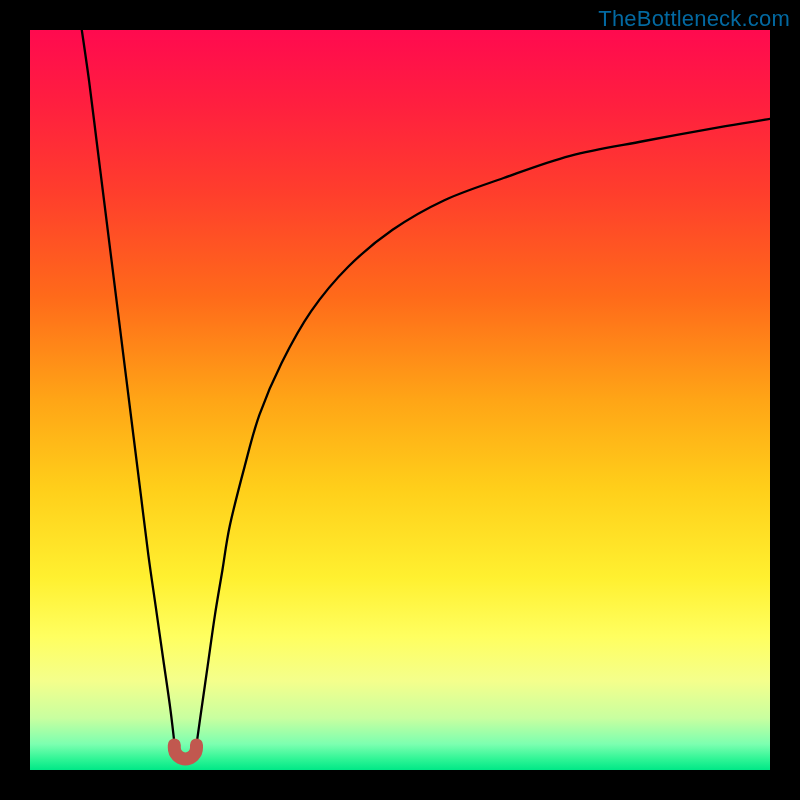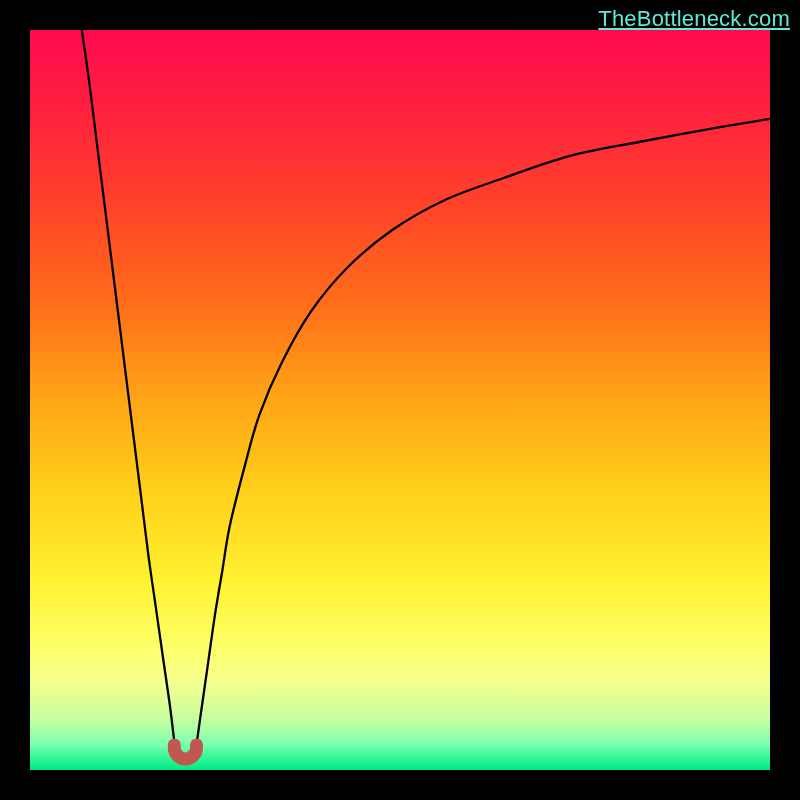--- a/index.html
+++ b/index.html
@@ -22,25 +22,24 @@
     left: 30px;
     top: 30px;
     width: 740px;
     height: 740px;
     overflow: hidden;
   }
   .watermark {
     position: absolute;
     top: 6px;
     right: 10px;
-    color: #5eead4;
+    color: #0369a1;
     font-size: 22px;
     letter-spacing: 0.2px;
     font-weight: 400;
-    text-decoration: underline;
   }
 </style>
 </head>
 <body>
 
 <div class="frame">
 
   <div class="plot-area">
     <svg width="740" height="740" viewBox="0 0 740 740">
       <defs>

